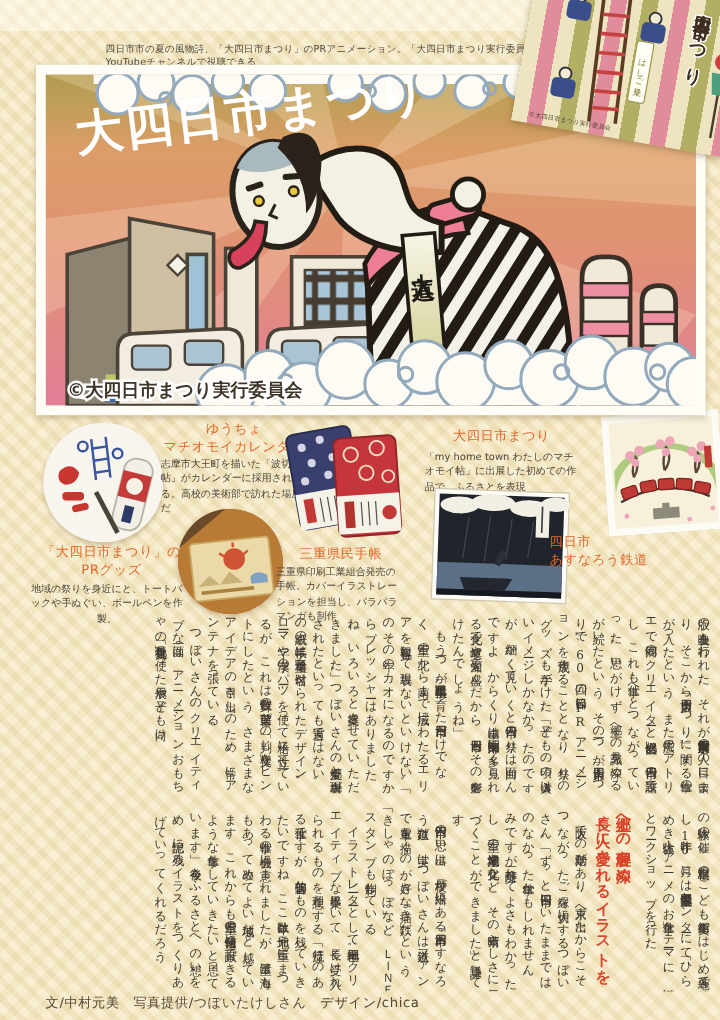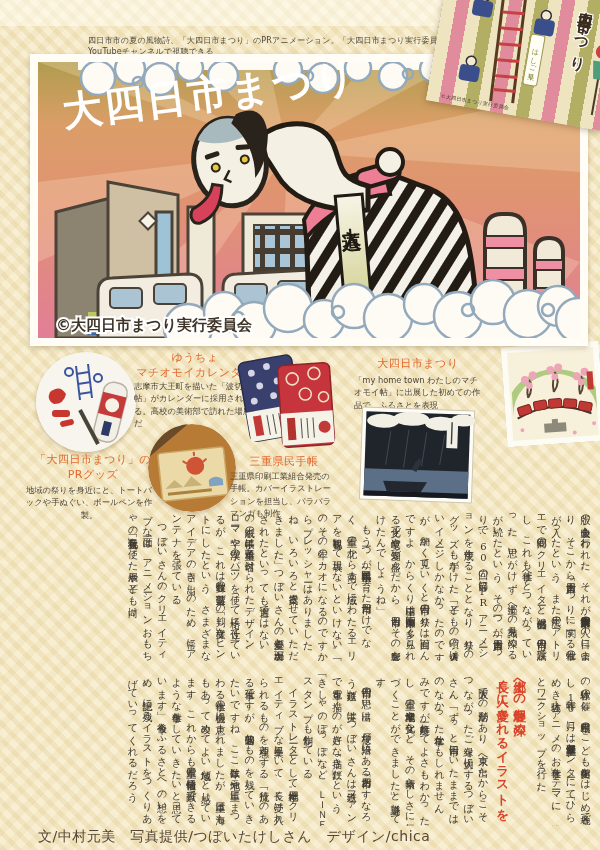--- a/index.html
+++ b/index.html
@@ -46,21 +46,21 @@
   .article { position:absolute; left:30px; top:508px; width:562px; height:318px; overflow:hidden; }
   .tier { position:absolute; right:0; width:562px; overflow:hidden;
     writing-mode:vertical-rl; text-orientation:upright;
     font-family:"DejaVu Serif", serif; font-size:10px; line-height:14.6px;
     color:#3c372f; letter-spacing:0; }
   .tier-1 { top:0; height:153px; }
   .tier-2 { top:163px; height:155px; }
   .tier p { margin:0; }
   .art-head { font-size:12.5px; line-height:17px; font-weight:bold; color:#d8442a;
     white-space:pre-line; margin-left:5px; margin-right:5px; }
-  .credits { position:absolute; left:38px; top:828px; font-size:14px; color:#554636; letter-spacing:.5px; }
+  .credits { position:absolute; left:38px; top:828px; font-size:11px; color:#554636; letter-spacing:.5px; }
 </style>
 </head>
 <body>
 
 <div class="page">
 
   <div class="top-band"></div>
   <div class="top-caption">四日市市の夏の風物詩、「大四日市まつり」のPRアニメーション。「大四日市まつり実行委員会」のYouTubeチャンネルで視聴できる</div>
 
   <div class="illus-frame">
@@ -398,20 +398,22 @@
       </g>
       <path d="M38,88 h22 v-9 h-8 v-4 h-6 v4 h-8 z" fill="#8d8a7c"></path>
       <rect x="84" y="30" width="6" height="18" fill="#c03a35"></rect>
       <g fill="#eda6b8">
           <circle cx="16" cy="84" r="2"></circle>
           <circle cx="68" cy="90" r="2"></circle>
           <circle cx="88" cy="82" r="2"></circle>
         </g>
     </svg>
   </div>
+  <div class="goods-head" style="left:458px; top:444px; width:120px; text-align:left;">四日市
+あすなろう鉄道</div>
 
   <div class="article">
     <div class="tier tier-1">
       <p>版の上映会も行われた。それが四日市市役所東京事務所の人の目に留まり、そこから「大四日市まつり」に関する仕事の依頼が入ったという。また広尾のアトリエで同郷のクリエイターと偶然出会い、四日市の話題で意気投合し、これも仕事へとつながっていった。思いがけず、郷土への見識を深める機会が続いたという。その一つが「大四日市まつり」で、60回の節目にPRアニメーションを作成することとなり、祭りのグッズも手がけた。「子どもの頃の大入道は怖いイメージしかなかったのですが、細かく見ていくと四日市の祭りは面白いんですよ。からくり山車は東海・中部圏に多く見られる文化で岐阜や愛知で盛んだから、四日市もその影響を受けたんでしょうね」。</p>
       <p>　もう一つが「三重県民手帳」。育った四日市だけでなく、三重の北から南まで広域にわたるエリアを客観視して表現しないといけない。「三重のその年のカオになるのですからプレッシャーはありましたね。いろいろと提案させていただきました」。つぼいさんの郷土愛と表現力が試されたといっても過言ではない。緑色の表紙の手帳は「三重格子」と名付けられたデザイン。ローマ字や漢字のパーツを使って格子に仕立てているが、これは歌舞伎の言葉遊びの「判じ文様」をヒントにしたという。さまざまなアイデアの引き出しのため、常にアンテナを張っている。</p>
       <p>　つぼいさんのクリエイティブな一面は、アニメーションおもちゃの「視覚玩具」を使った展示や子ども向け</p>
     </div>
     <div class="tier tier-2">
       <p>の体験の催し。島根県のこども美術館をはじめ各地で開催し、昨年10月には三重県生涯学習センターにて「ひらめき体験！アニメのお仕事」をテーマに、講話とワークショップを行った。</p>
       <h3 class="art-head">郷土への理解を深め

